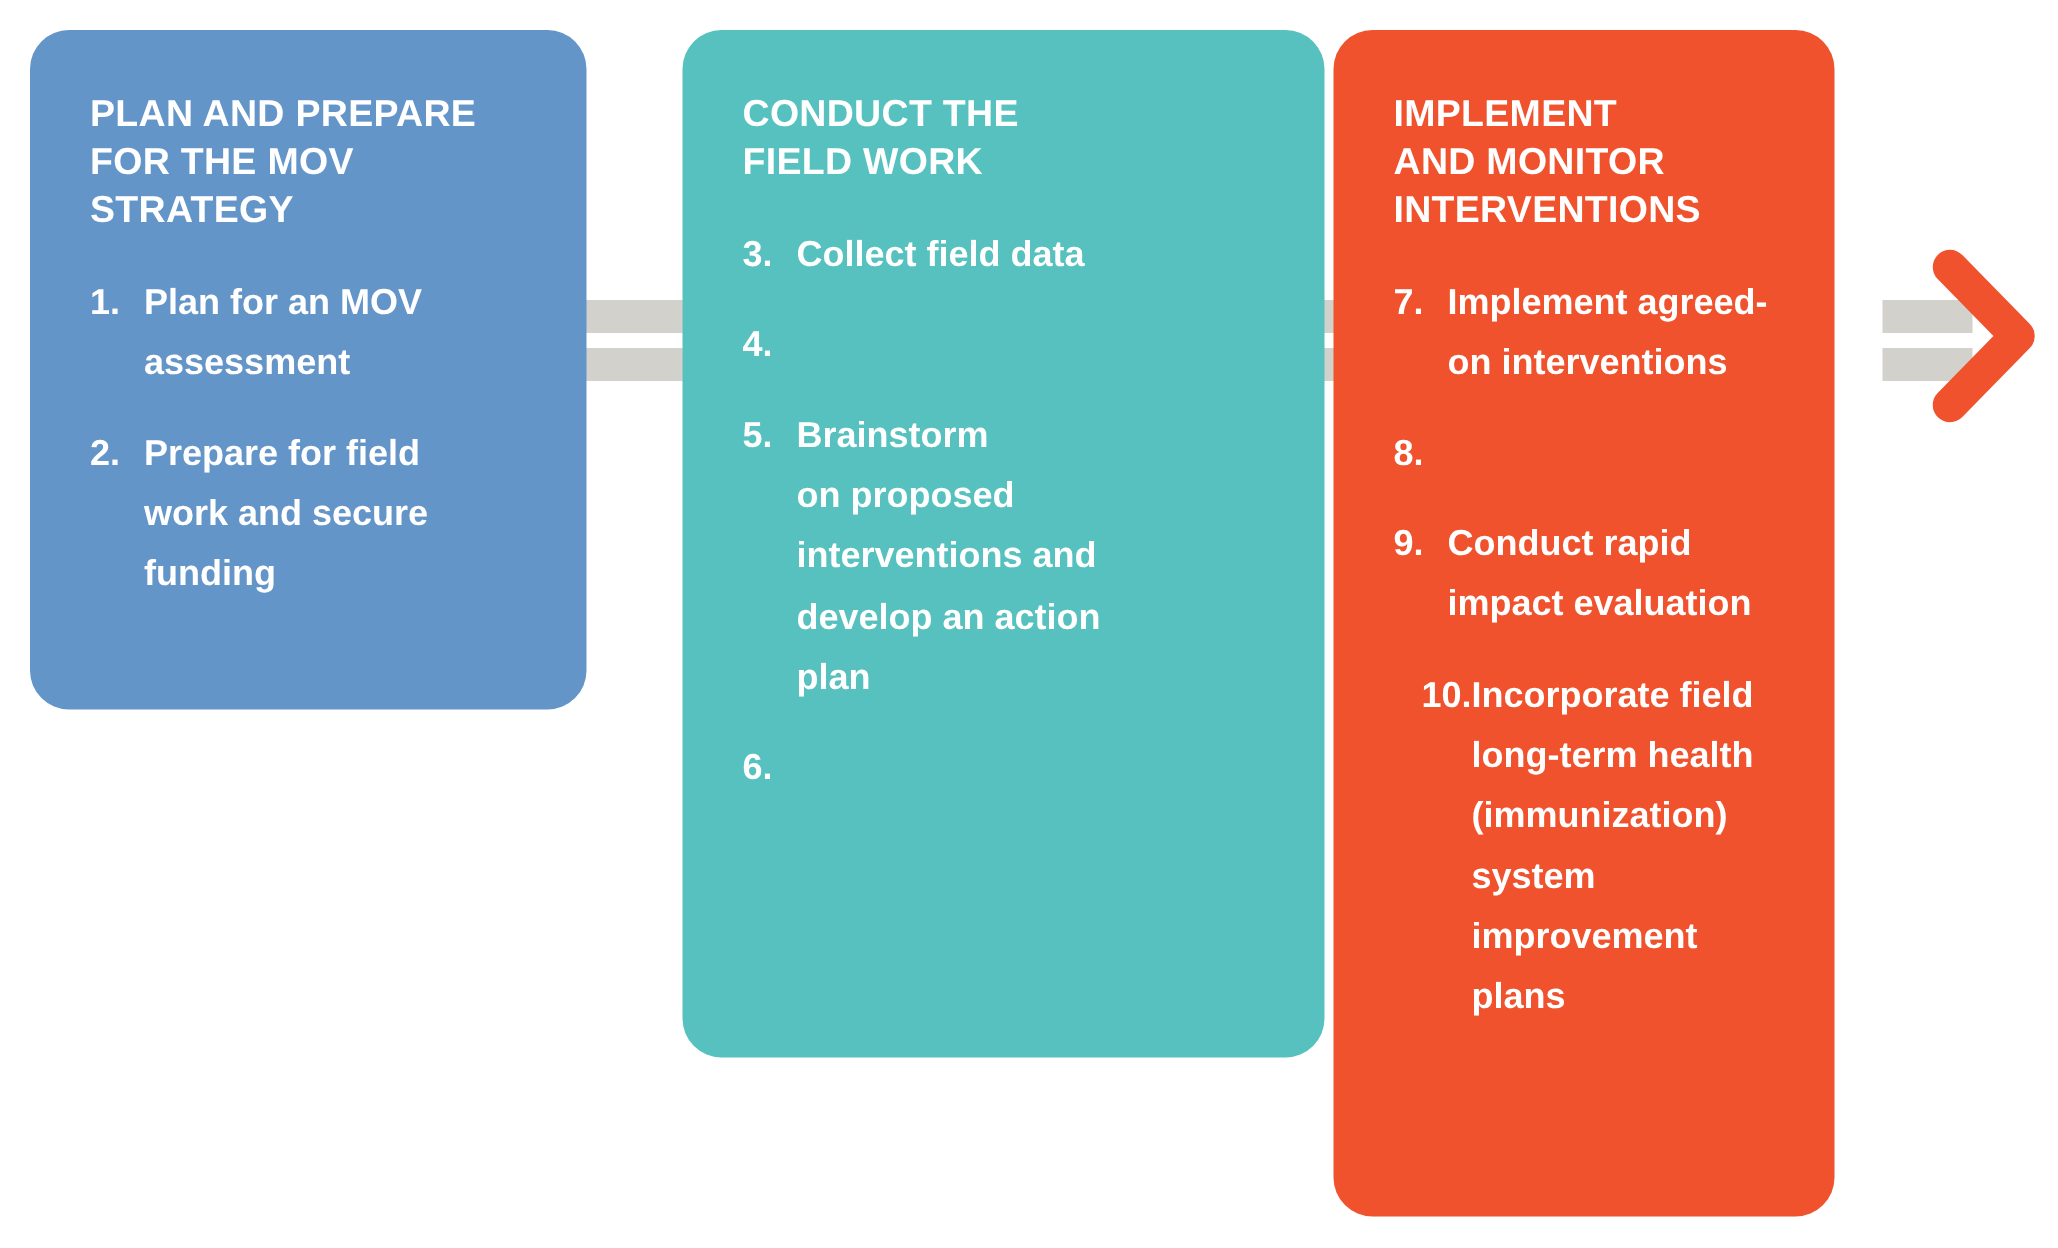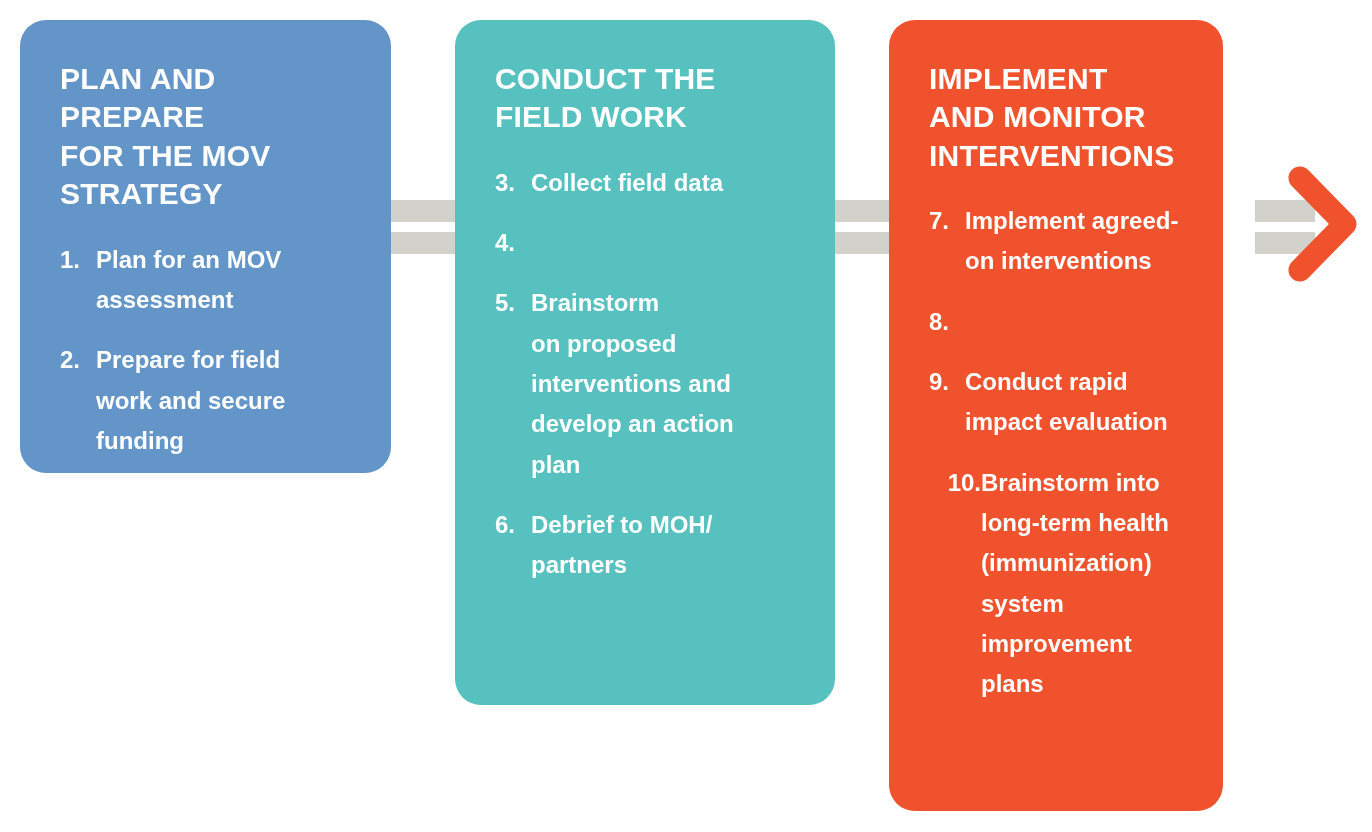--- a/index.html
+++ b/index.html
@@ -45,26 +45,26 @@
 
   
   .stage {
     position: absolute;
     box-sizing: border-box;
     border-radius: 26px;
     z-index: 2;
     padding: 40px 30px 26px 40px;
   }
   .stage.blue { left: 20px;  top: 20px; width: 371px; height: 453px; background: #6495c8; }
-  .stage.teal { left: 455px; top: 20px; width: 380px; height: 685px; background: #56c1be; }
+  .stage.teal { left: 455px; top: 20px; width: 428px; height: 685px; background: #56c1be; }
   .stage.red  { left: 889px; top: 20px; width: 334px; height: 791px; background: #ef522c; }
 
   .stage-heading {
     color: #ffffff;
-    font-size: 30px;
+    font-size: 25px;
     font-weight: bold;
     line-height: 1.28;
     letter-spacing: 0.2px;
     white-space: pre-line;
     margin: 0 0 26px 0;
   }
 
   .steps {
     list-style: none;
     margin: 0;
@@ -154,22 +154,20 @@
       <li class="step">
         <span class="step-num">5.</span>
         <span class="step-text">Brainstorm
 on proposed
 interventions  and
 develop an action
 plan</span>
       </li>
       <li class="step">
         <span class="step-num">6.</span>
-        <span class="step-text">Debrief to MOH/
-partners</span>
       </li>
     </ul>
   </div>
 
   <div class="stage red">
     <div class="stage-heading">IMPLEMENT
 AND MONITOR
 INTERVENTIONS</div>
     <ul class="steps">
       <li class="step">
@@ -180,21 +178,21 @@
       <li class="step">
         <span class="step-num">8.</span>
       </li>
       <li class="step">
         <span class="step-num">9.</span>
         <span class="step-text">Conduct rapid
 impact evaluation</span>
       </li>
       <li class="step">
         <span class="step-num wide">10.</span>
-        <span class="step-text">Brainstorm into
+        <span class="step-text">Incorporate field
 long-term  health
 (immunization)
 system improvement
 plans</span>
       </li>
     </ul>
   </div>
 
   <svg id="arrow-end" viewBox="0 0 72 116">
     <polyline points="12,12 57,58 12,104" fill="none" stroke="#ef522c" stroke-width="23" stroke-linecap="round" stroke-linejoin="round"></polyline>

